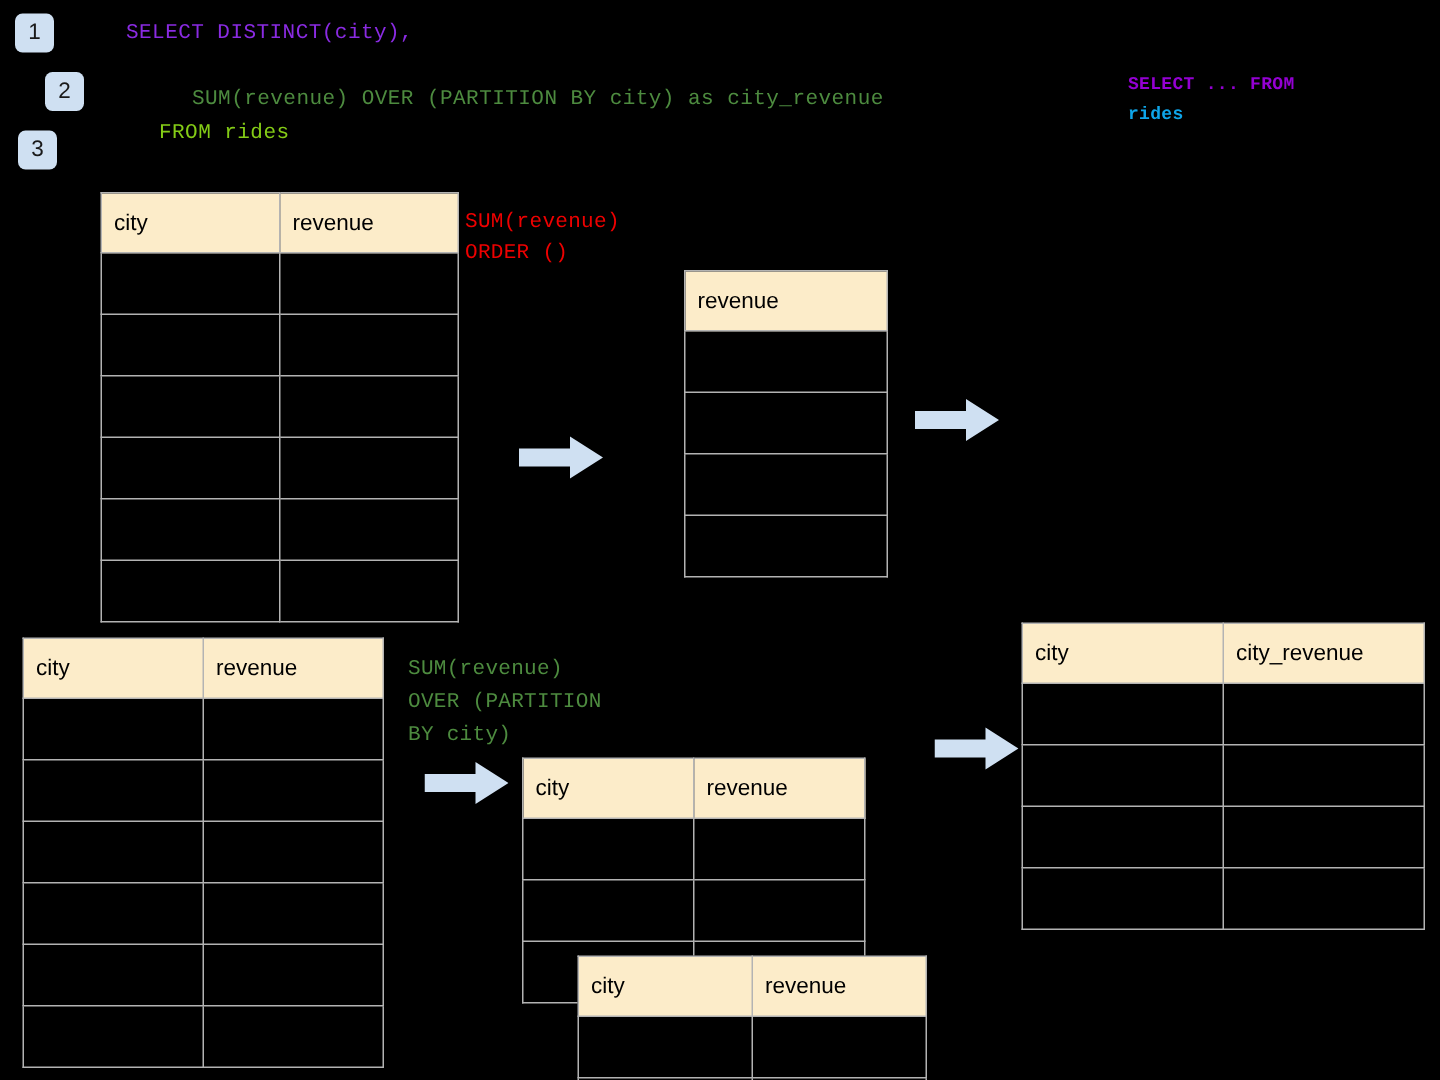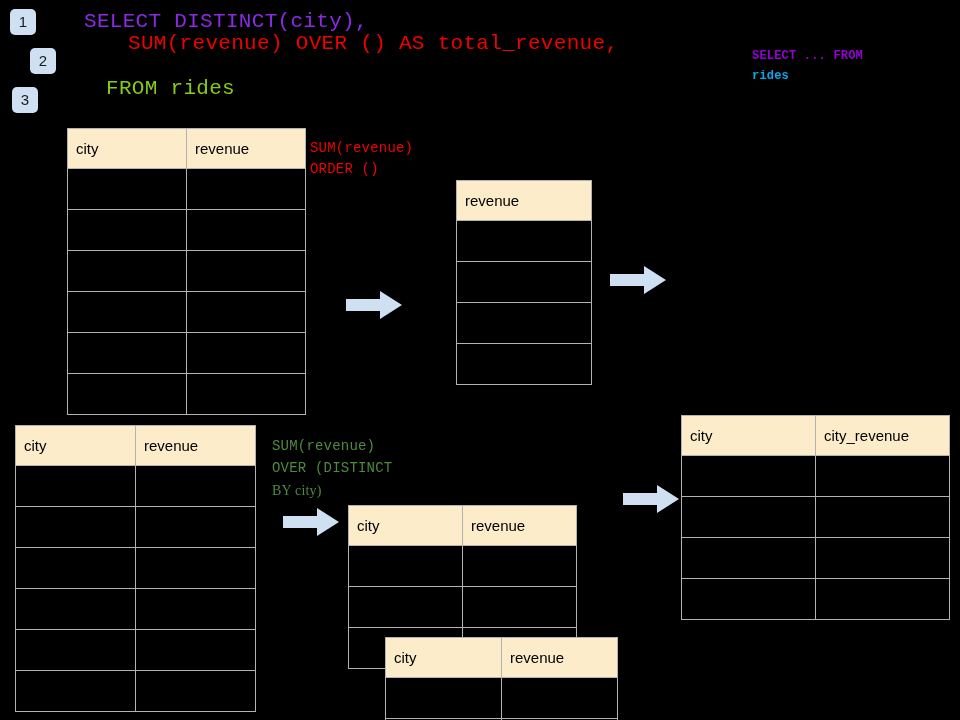--- a/index.html
+++ b/index.html
@@ -28,21 +28,21 @@
     font-family: "Liberation Sans", sans-serif;
     font-size: 15px;
     line-height: 26px;
     text-align: center;
   }
 
   
   .code {
     position: absolute;
     font-family: "Liberation Mono", monospace;
-    font-size: 21px;
+    font-size: 14px;
     line-height: 22px;
     white-space: pre;
     letter-spacing: 0.3px;
   }
   .code-purple   { color: #8a2be2; }
   .code-magenta  { color: #84cc16; }
   .code-red      { color: #ee0000; }
   .code-green    { color: #4d8b3f; }
 
   .annot {
@@ -100,32 +100,32 @@
 </head>
 <body>
 
 <div id="canvas">
 
   <div class="badge" style="left:10px; top:9px;">1</div>
   <div class="badge" style="left:30px; top:48px;">2</div>
   <div class="badge" style="left:12px; top:87px;">3</div>
 
   <div class="code code-purple" style="left:84px; top:11px;">SELECT DISTINCT(city),</div>
-  <div class="code code-red" style="left:128px; top:33px;">SUM(revenue) OVER () AS total_revenue,</div>
+  <div class="code code-green" style="left:128px; top:55px;">SUM(revenue) OVER (PARTITION BY city) as city_revenue</div>
   <div class="code code-magenta" style="left:106px; top:78px;">FROM rides</div>
 
   <div class="annot annot-small" style="left:752px; top:37px; color:#9400d3;">SELECT ... FROM</div>
   <div class="annot annot-small" style="left:752px; top:57px; color:#0ea5e9;">rides</div>
 
   <div class="annot annot-red" style="left:310px; top:138px;">SUM(revenue)</div>
   <div class="annot annot-red" style="left:310px; top:159px;">ORDER ()</div>
 
   <div class="annot annot-green" style="left:272px; top:436px;">SUM(revenue)</div>
-  <div class="annot annot-green" style="left:272px; top:458px;">OVER (DISTINCT</div>
-  <div class="annot annot-green" style="left:272px; top:480px;font-family:Liberation Serif, serif;">BY city)</div>
+  <div class="annot annot-green" style="left:272px; top:458px;">OVER (PARTITION</div>
+  <div class="annot annot-green" style="left:272px; top:480px;">BY city)</div>
 
   <table class="tbl" style="left:67px; top:128px; width:238px;">
     <colgroup>
         <col style="width:119px">
         <col style="width:119px">
       </colgroup>
     <thead>
       <tr>
         <th>city</th>
         <th>revenue</th>

